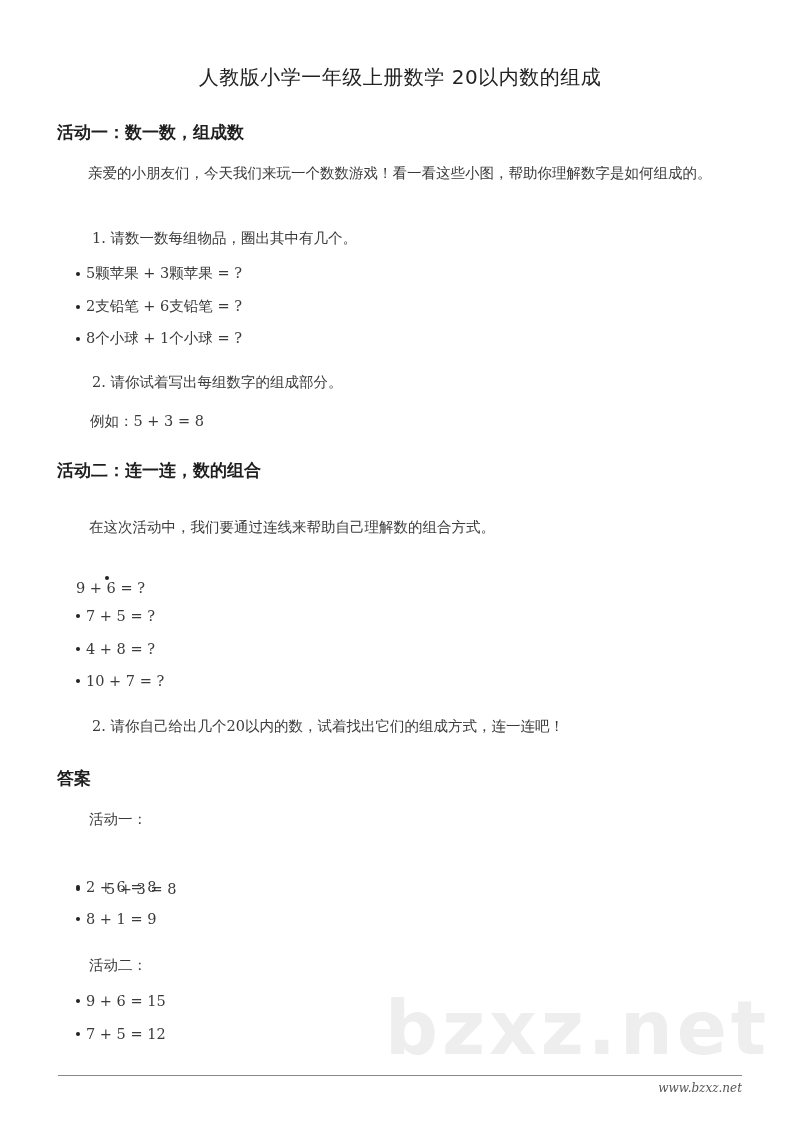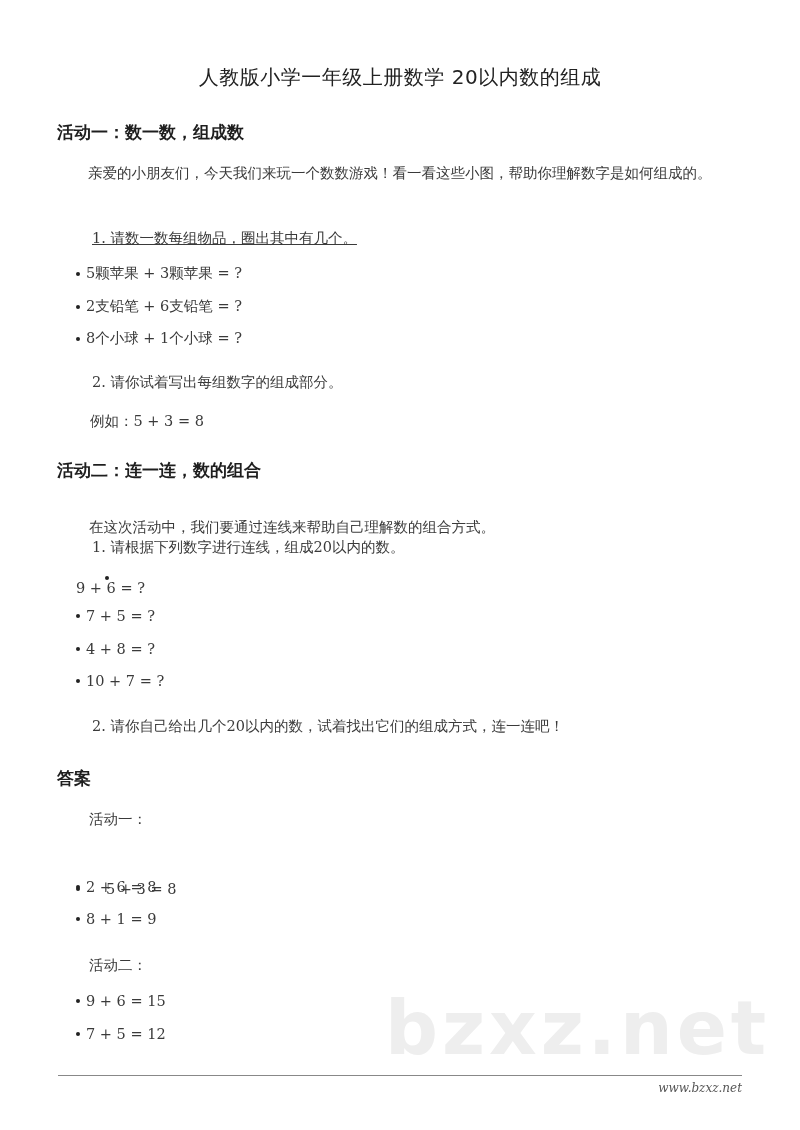--- a/index.html
+++ b/index.html
@@ -20,41 +20,40 @@
   </style>
 </head>
 <body>
 
 <div class="page">
 
   <div class="abs title">人教版小学一年级上册数学 20以内数的组成</div>
 
   <div class="abs h2" style="top:121px;">活动一：数一数，组成数</div>
   <div class="abs para-wrap" style="top:159px;">亲爱的小朋友们，今天我们来玩一个数数游戏！看一看这些小图，帮助你理解数字是如何组成的。</div>
-  <div class="abs step" style="top:229px;text-decoration:underline;">1.  请数一数每组物品，圈出其中有几个。</div>
+  <div class="abs step" style="top:229px;">1.  请数一数每组物品，圈出其中有几个。</div>
 
   <div class="abs bullet" style="top:264px;">
     <span class="dot"></span>
     <span>5颗苹果 + 3颗苹果 = ?</span>
   </div>
   <div class="abs bullet" style="top:297px;">
     <span class="dot"></span>
     <span>2支铅笔 + 6支铅笔 = ?</span>
   </div>
   <div class="abs bullet" style="top:329px;">
     <span class="dot"></span>
     <span>8个小球 + 1个小球 = ?</span>
   </div>
 
   <div class="abs step" style="top:373px;">2.  请你试着写出每组数字的组成部分。</div>
   <div class="abs step" style="left:90px; top:412px;">例如：5 + 3 = 8</div>
 
   <div class="abs h2" style="top:459px;">活动二：连一连，数的组合</div>
   <div class="abs para" style="left:89px; top:497px;">在这次活动中，我们要通过连线来帮助自己理解数的组合方式。</div>
-  <div class="abs step" style="top:538px;">1.  请根据下列数字进行连线，组成20以内的数。</div>
 
   <div class="abs bullet" style="top:576px;flex-direction:column;">
     <span class="dot"></span>
     <span>9 + 6 = ?</span>
   </div>
   <div class="abs bullet" style="top:608px;">
     <span class="dot"></span>
     <span>7 + 5 = ?</span>
   </div>
   <div class="abs bullet" style="top:641px;">

